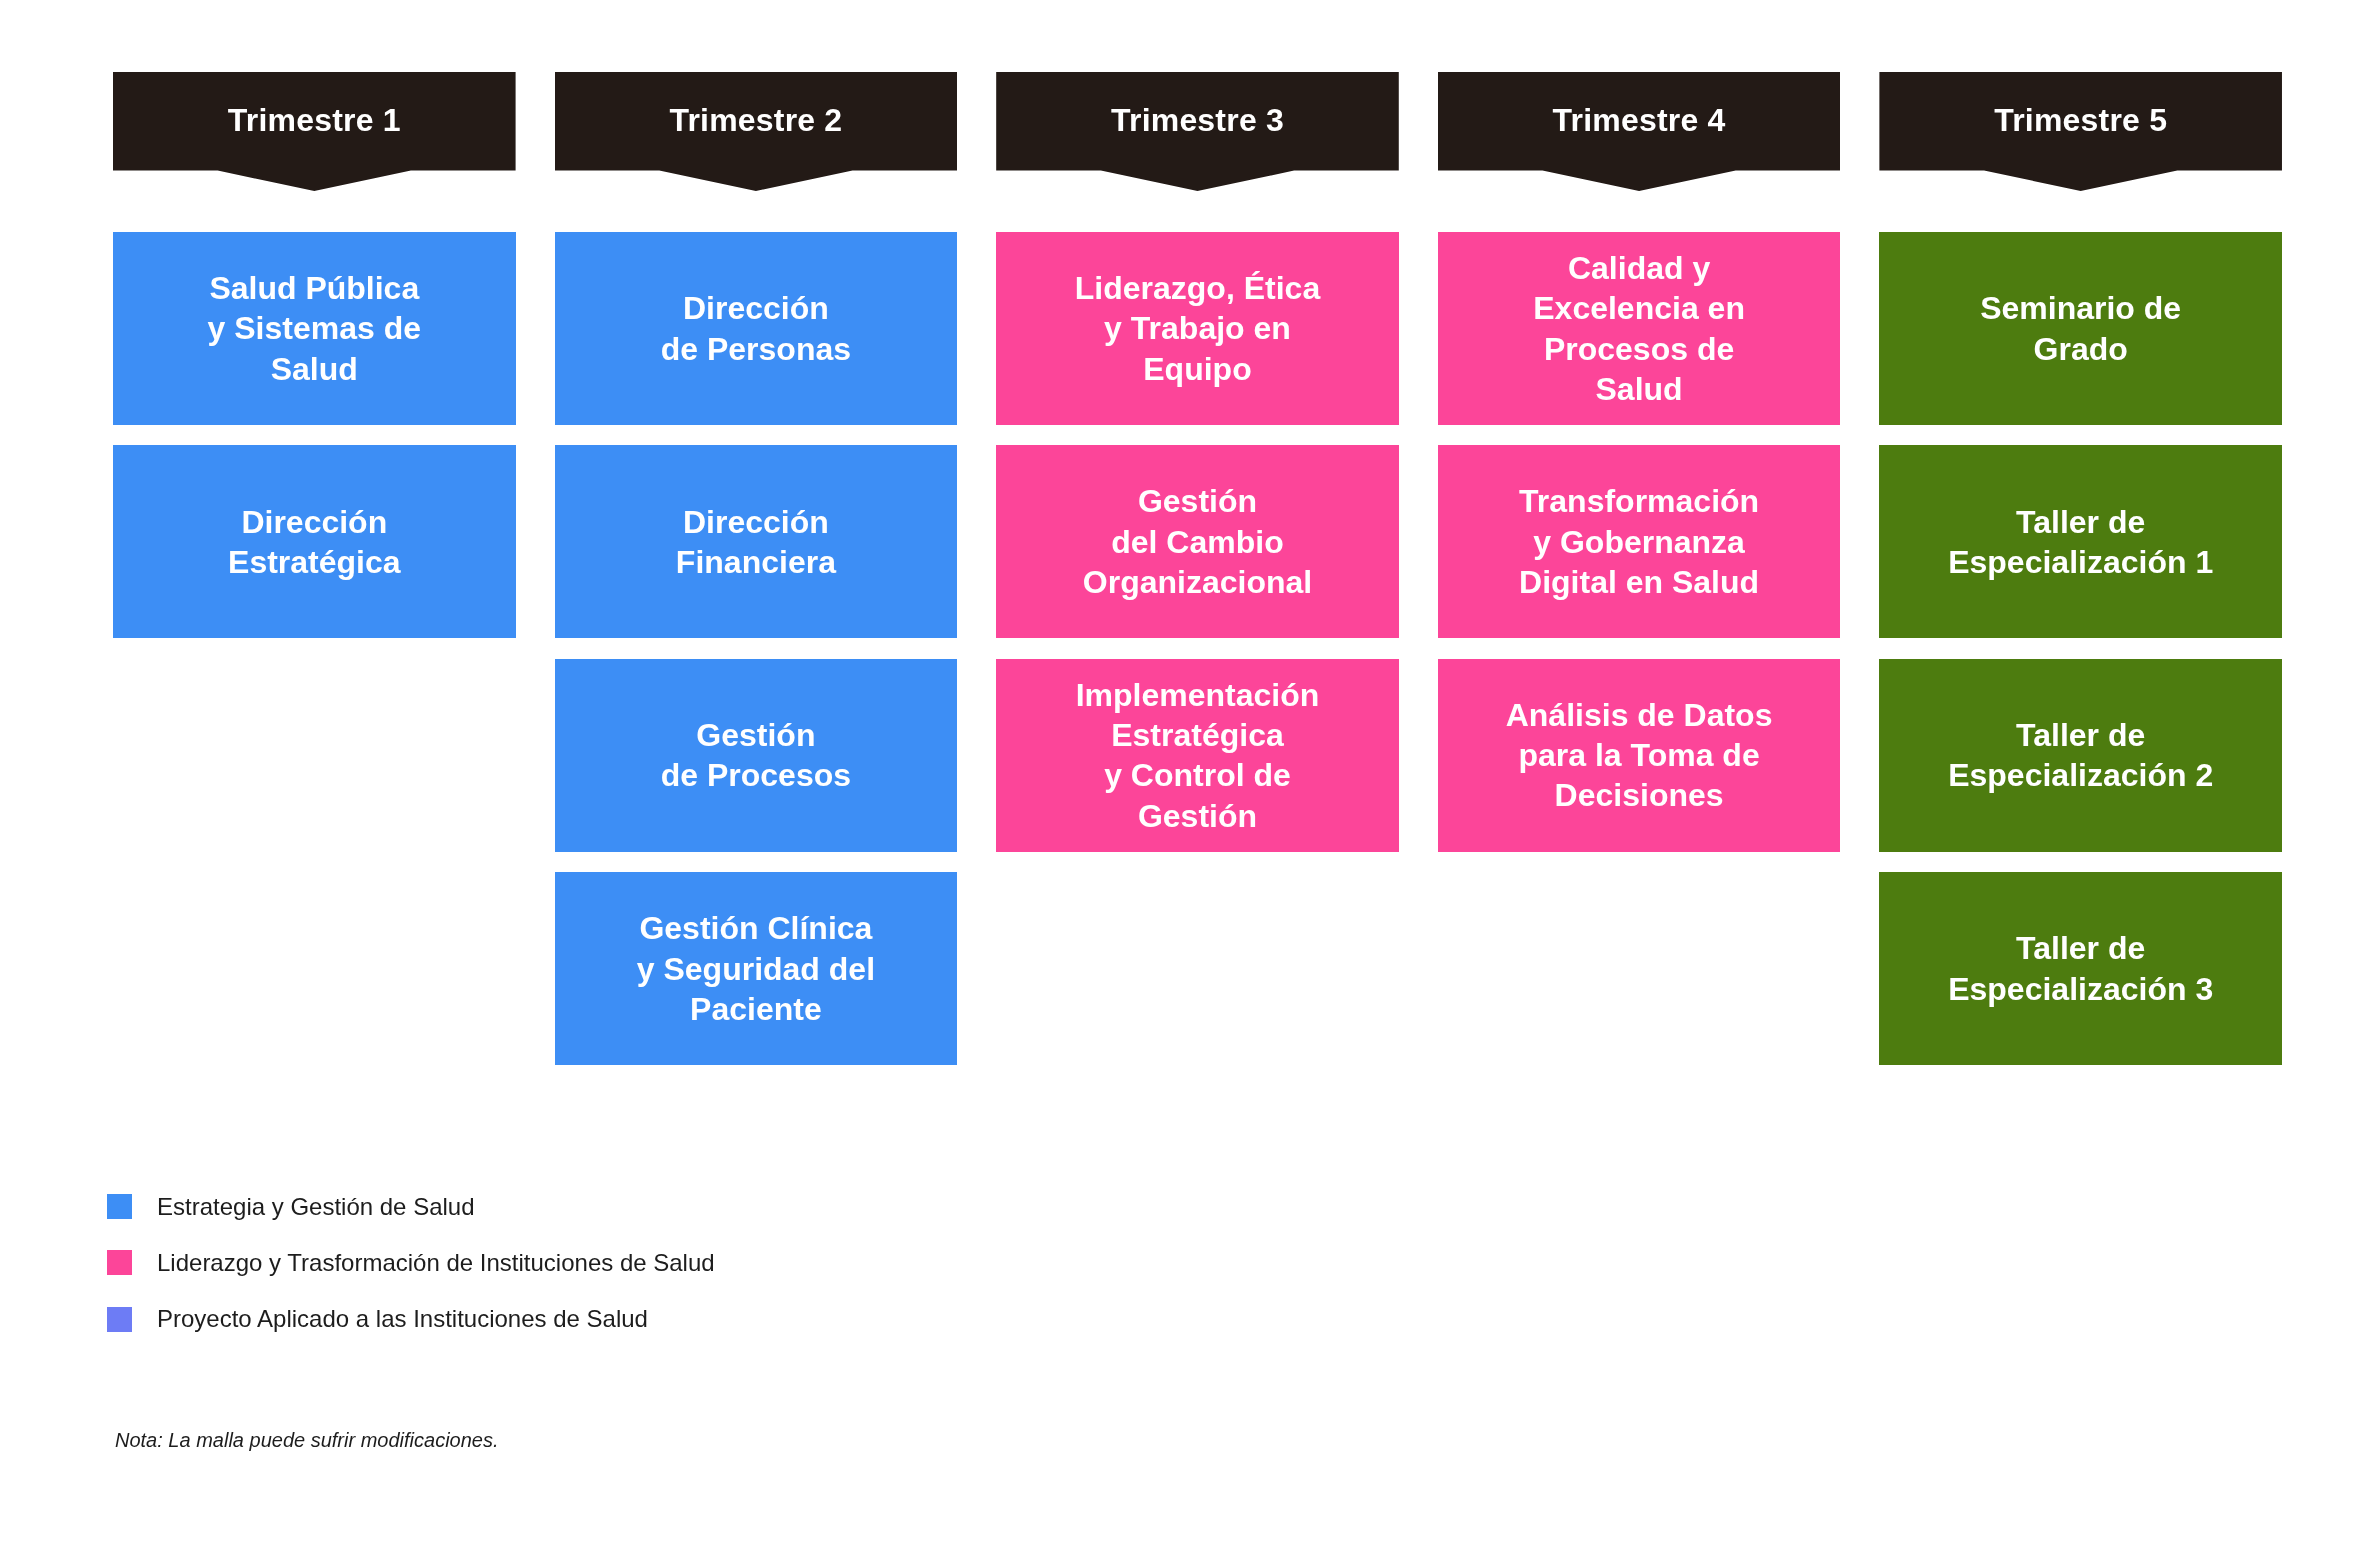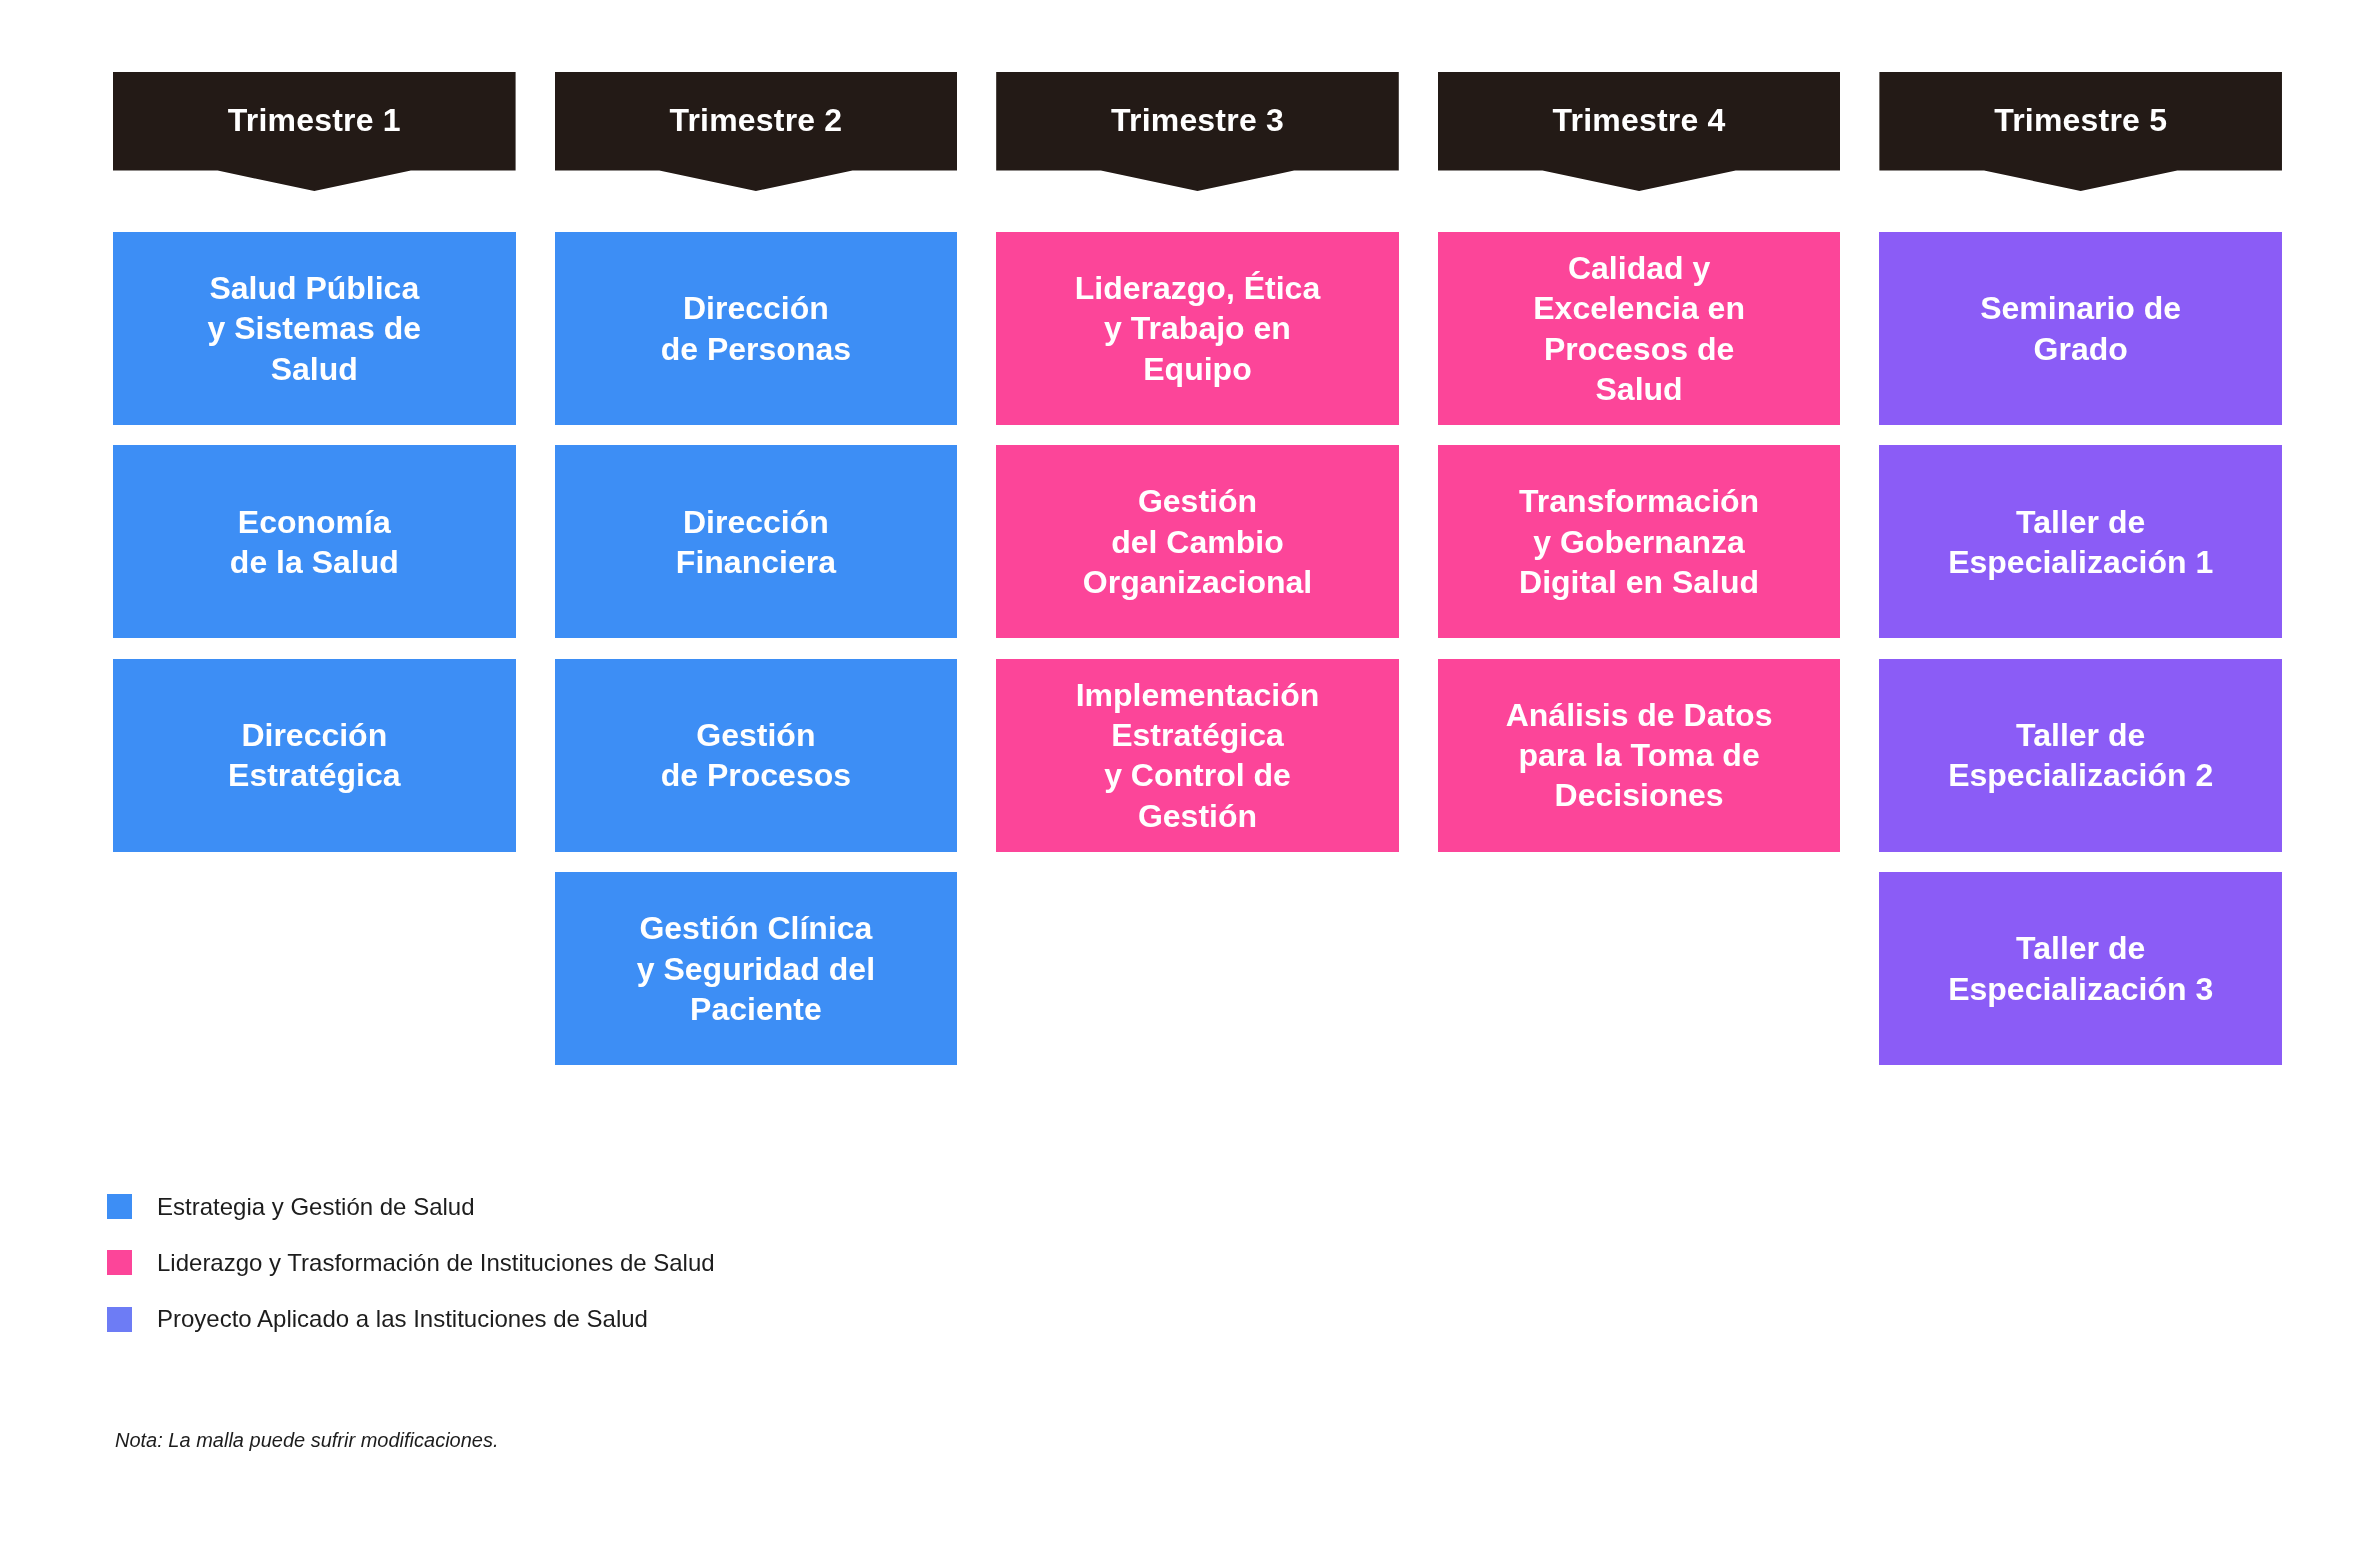--- a/index.html
+++ b/index.html
@@ -85,21 +85,21 @@
     font-weight: bold;
     line-height: 1.26;
     padding: 5.6px 9.3px;
     box-sizing: border-box;
     white-space: pre-line;
   }
   .course-cell:last-child { margin-bottom: 0; }
 
   .track-strategy   { background: #3d8ef5; }
   .track-leadership { background: #fc4599; }
-  .track-project    { background: #8b5cf6; }
+  .track-project    { background: #4d7c0f; }
 
   
   .legend {
     position: absolute;
     left: 107px;
     top: 1189px;
   }
   .legend-row {
     display: flex;
     align-items: center;
@@ -138,22 +138,20 @@
 
   <div class="quarter-grid">
       <div class="quarter-column">
         <div class="quarter-header">
           <div class="quarter-header-shape"></div>
           <div class="quarter-header-label">Trimestre 1</div>
         </div>
         <div class="course-cell track-strategy">Salud Pública
 y Sistemas de
 Salud</div>
-        <div class="course-cell track-strategy">Economía
-de la Salud</div>
         <div class="course-cell track-strategy">Dirección
 Estratégica</div>
       </div>
       <div class="quarter-column">
         <div class="quarter-header">
           <div class="quarter-header-shape"></div>
           <div class="quarter-header-label">Trimestre 2</div>
         </div>
         <div class="course-cell track-strategy">Dirección
 de Personas</div>

